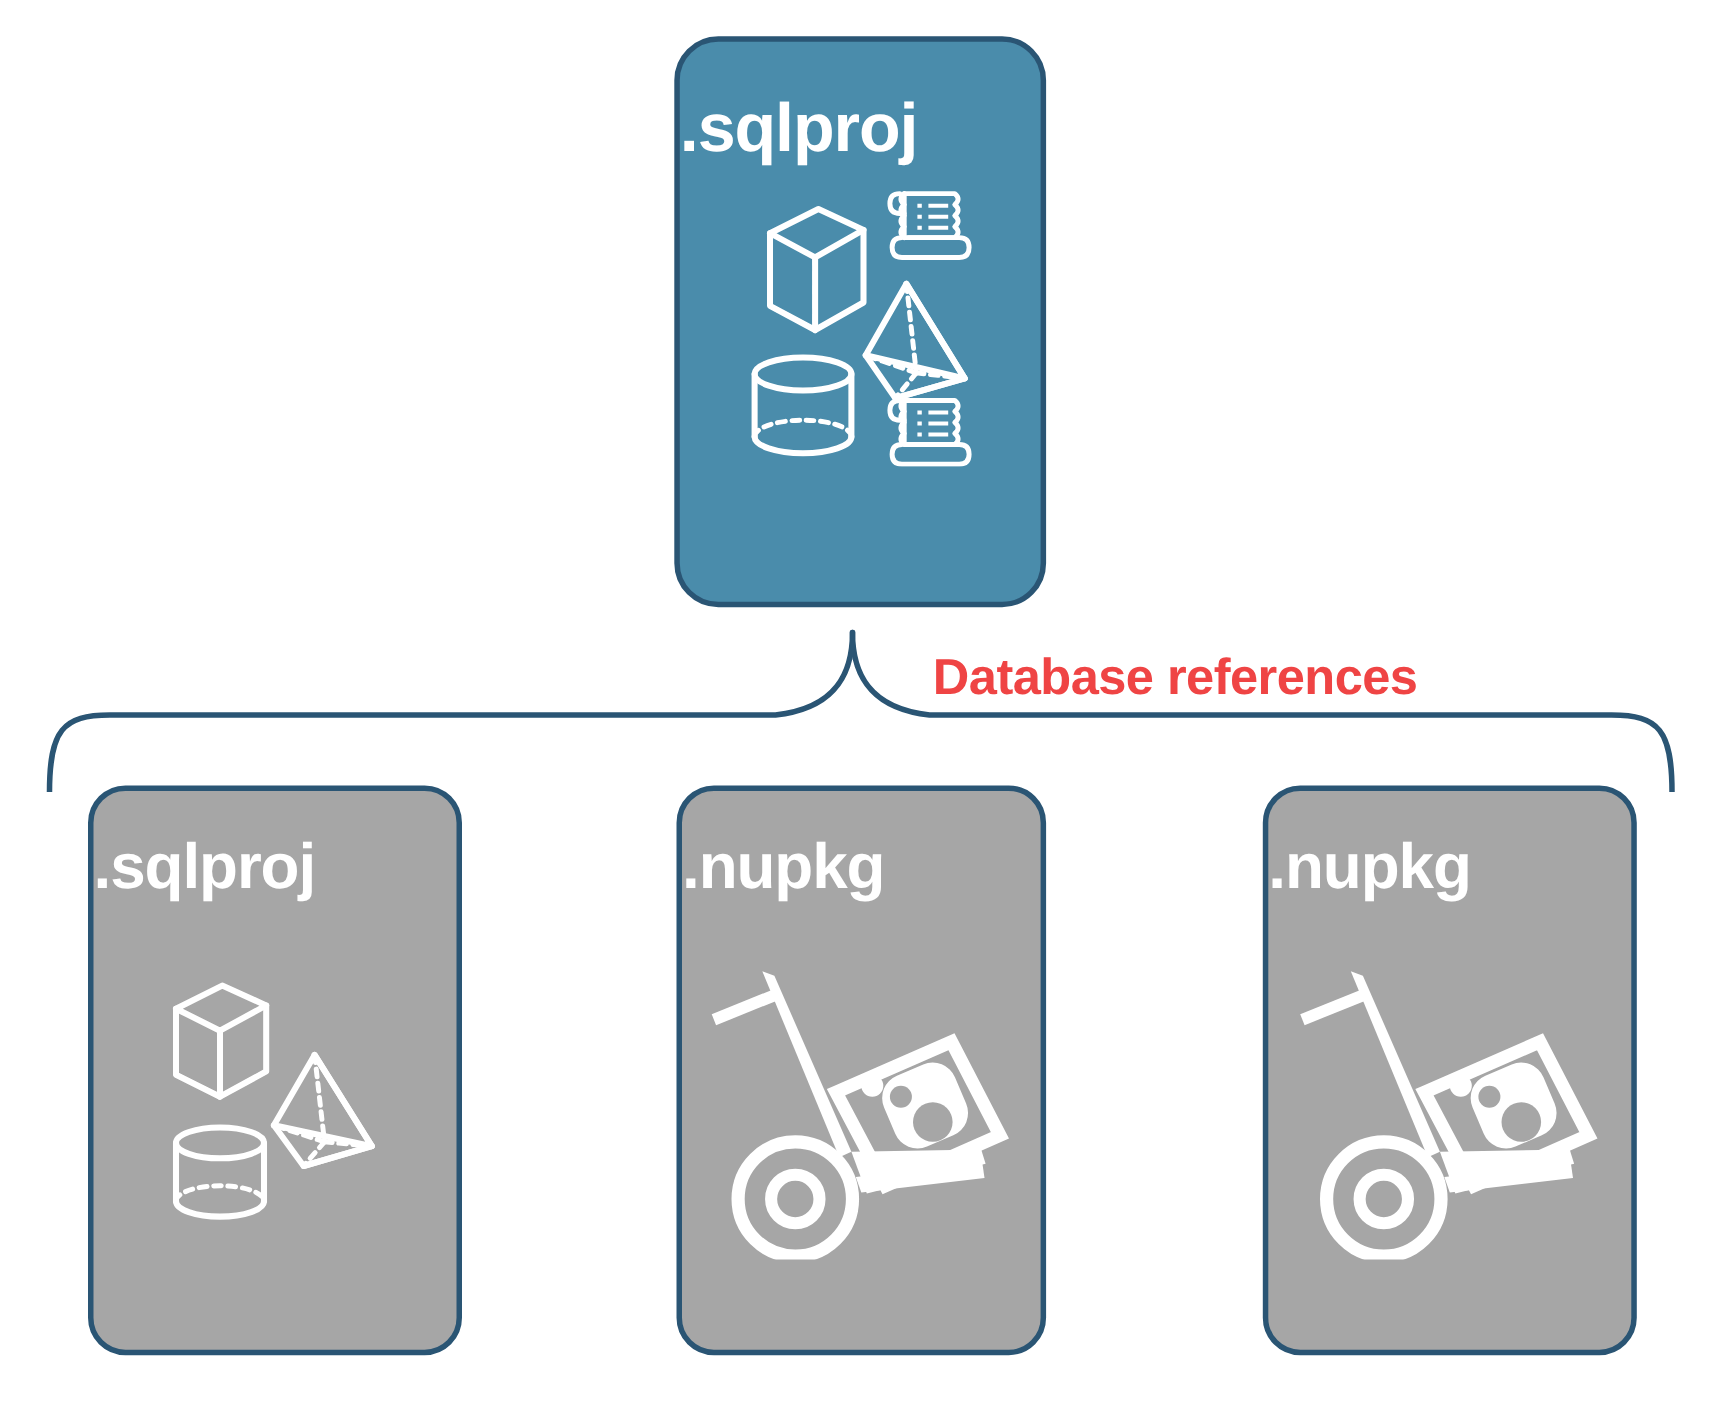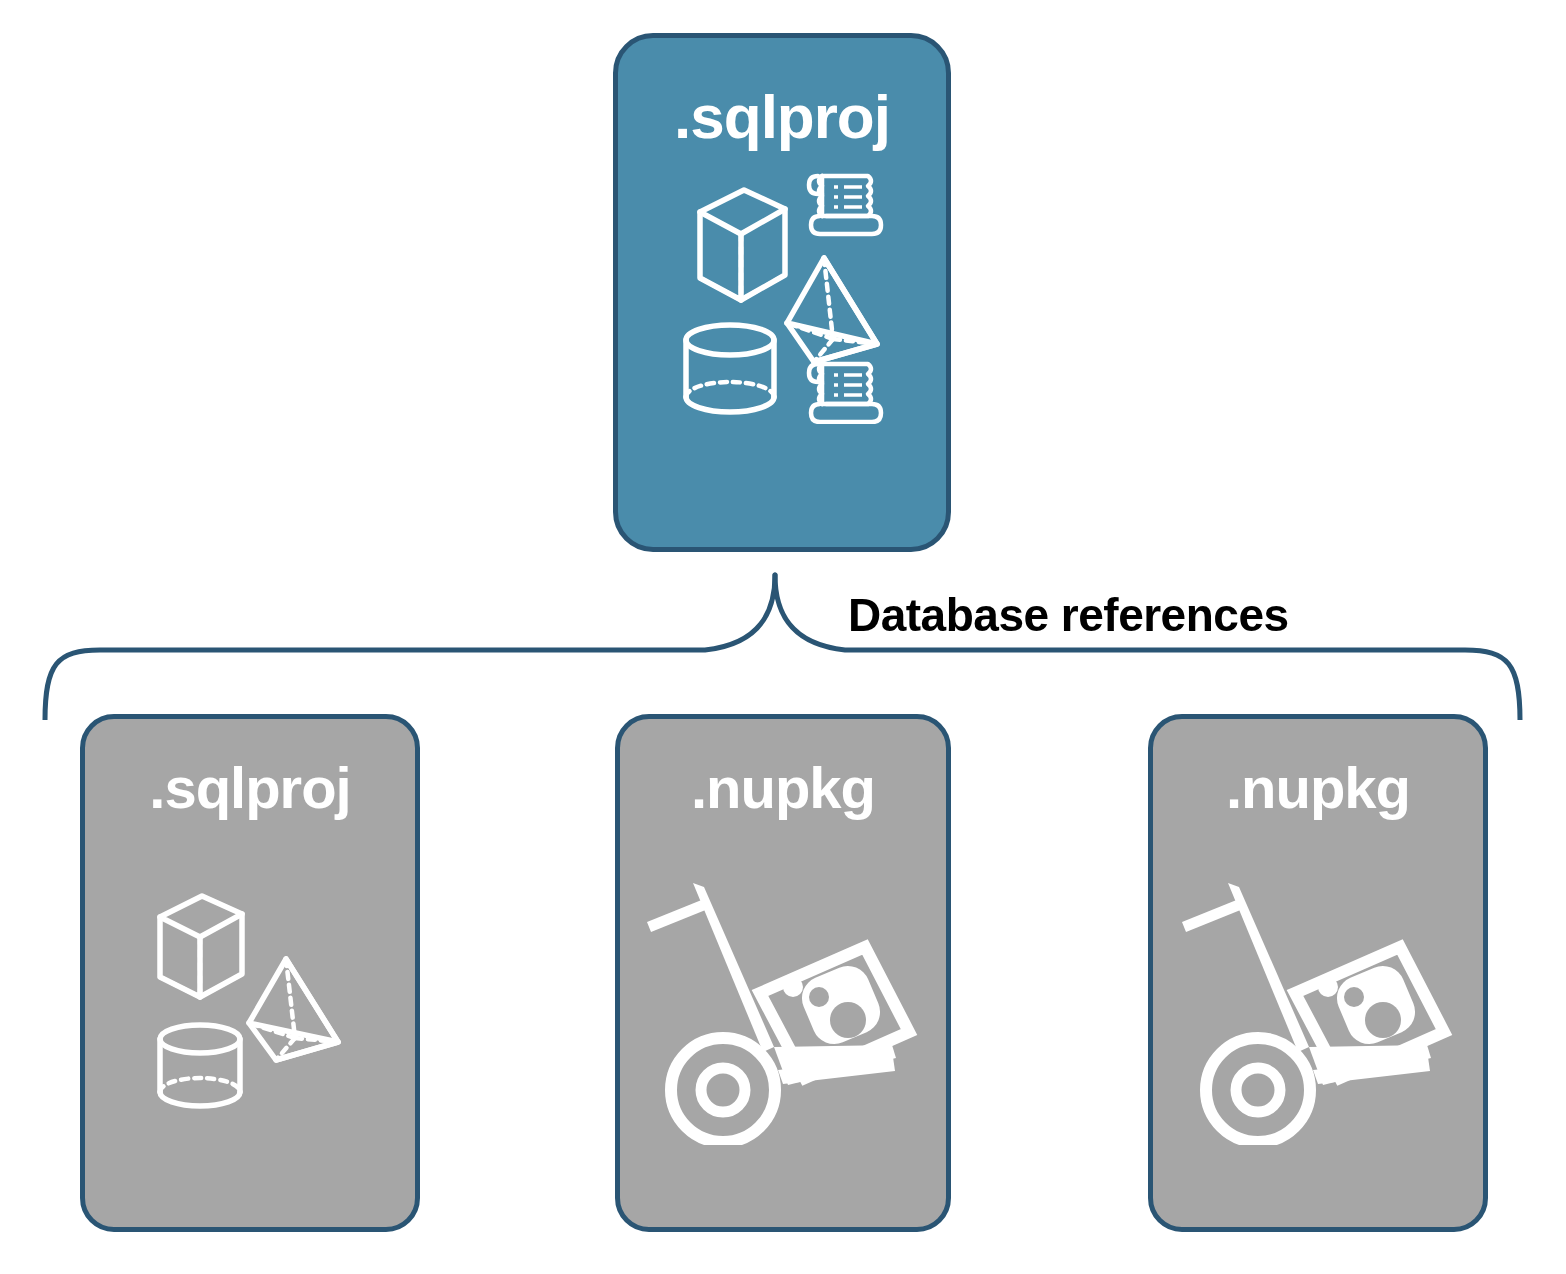--- a/index.html
+++ b/index.html
@@ -17,21 +17,20 @@
     background: #ffffff;
     overflow: hidden;
   }
   .card {
     position: absolute;
     box-sizing: border-box;
     border: 5px solid #2a5574;
     border-radius: 34px;
     display: flex;
     flex-direction: column;
-    align-items: center;
   }
   .card-top {
     left: 613px;
     top: 33px;
     width: 338px;
     height: 519px;
     background: #4a8cab;
     border-radius: 40px;
   }
   .card-b1 {
@@ -103,21 +102,21 @@
     width: 1566px;
     height: 180px;
     pointer-events: none;
   }
   .bracket-label {
     position: absolute;
     left: 848px;
     top: 588px;
     font-size: 46px;
     font-weight: bold;
-    color: #000000;
+    color: #ef4444;
     letter-spacing: -0.5px;
     white-space: nowrap;
     user-select: none;
   }
 </style>
 </head>
 <body>
 
 <div id="canvas">
 

